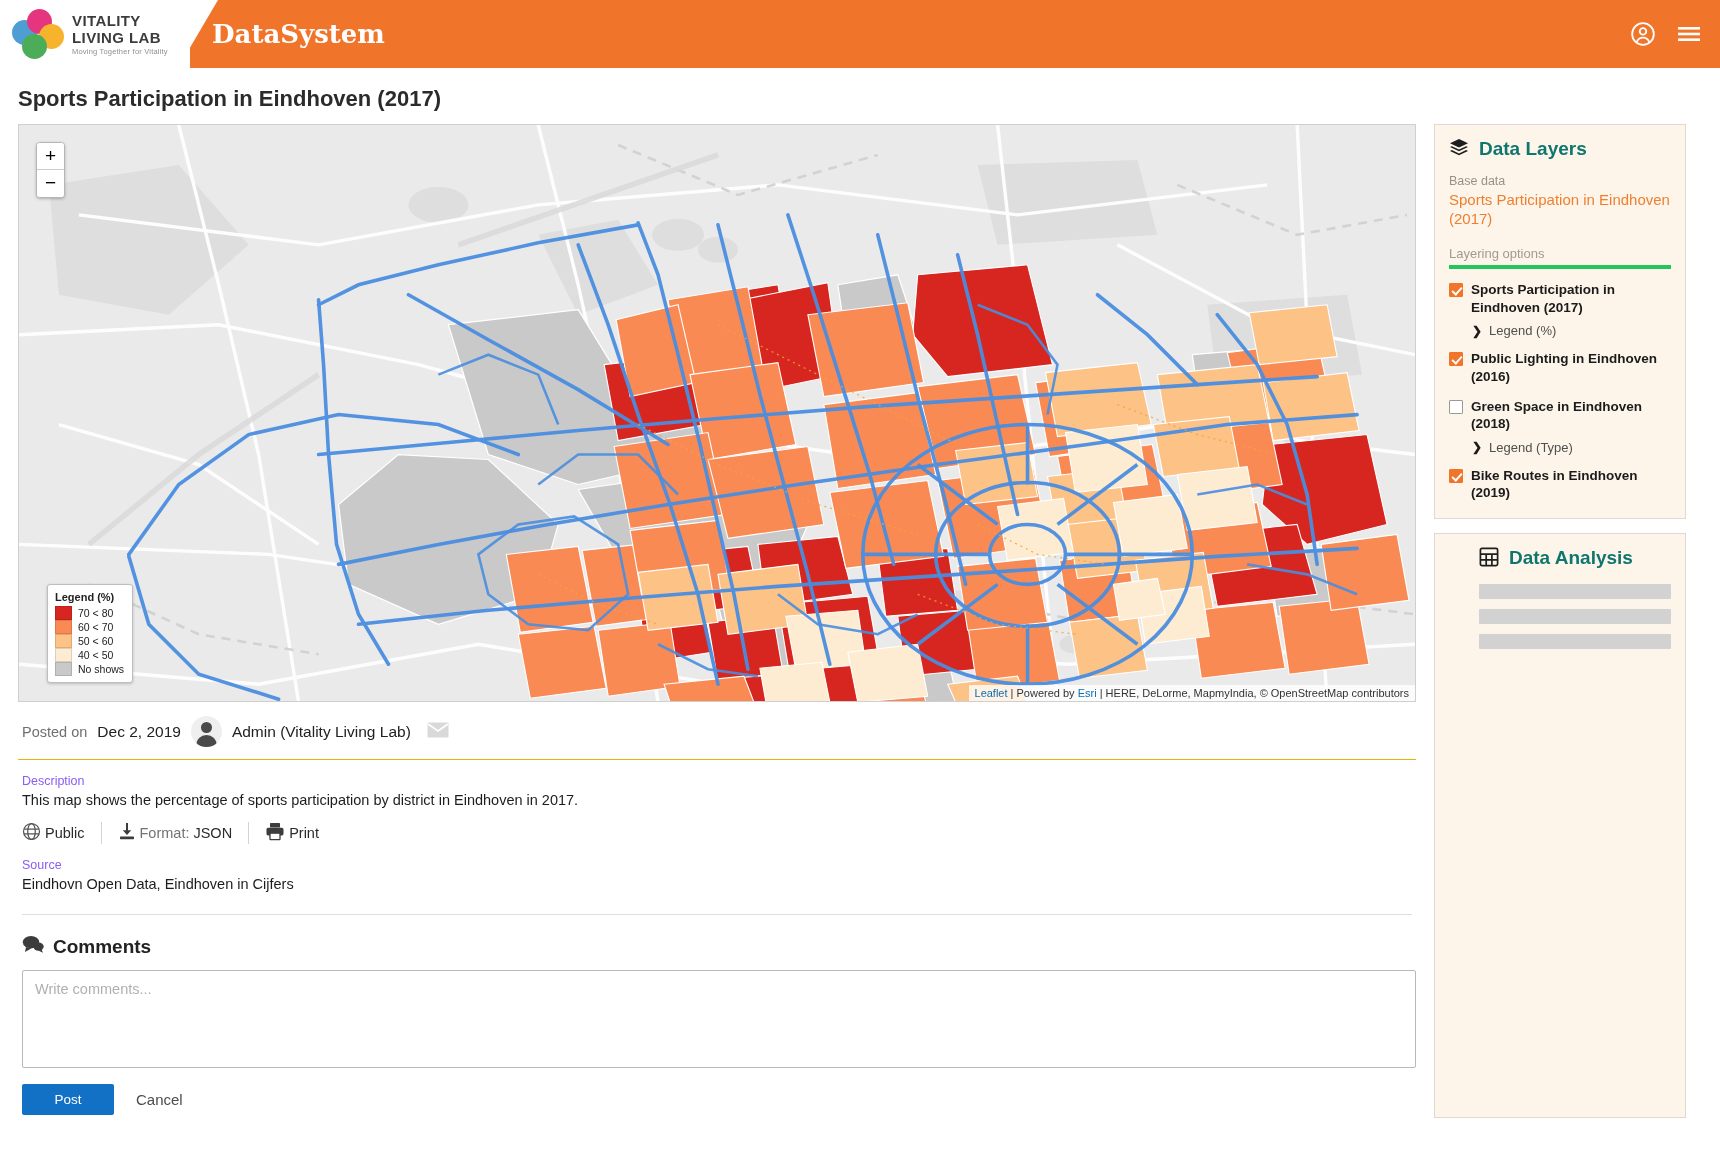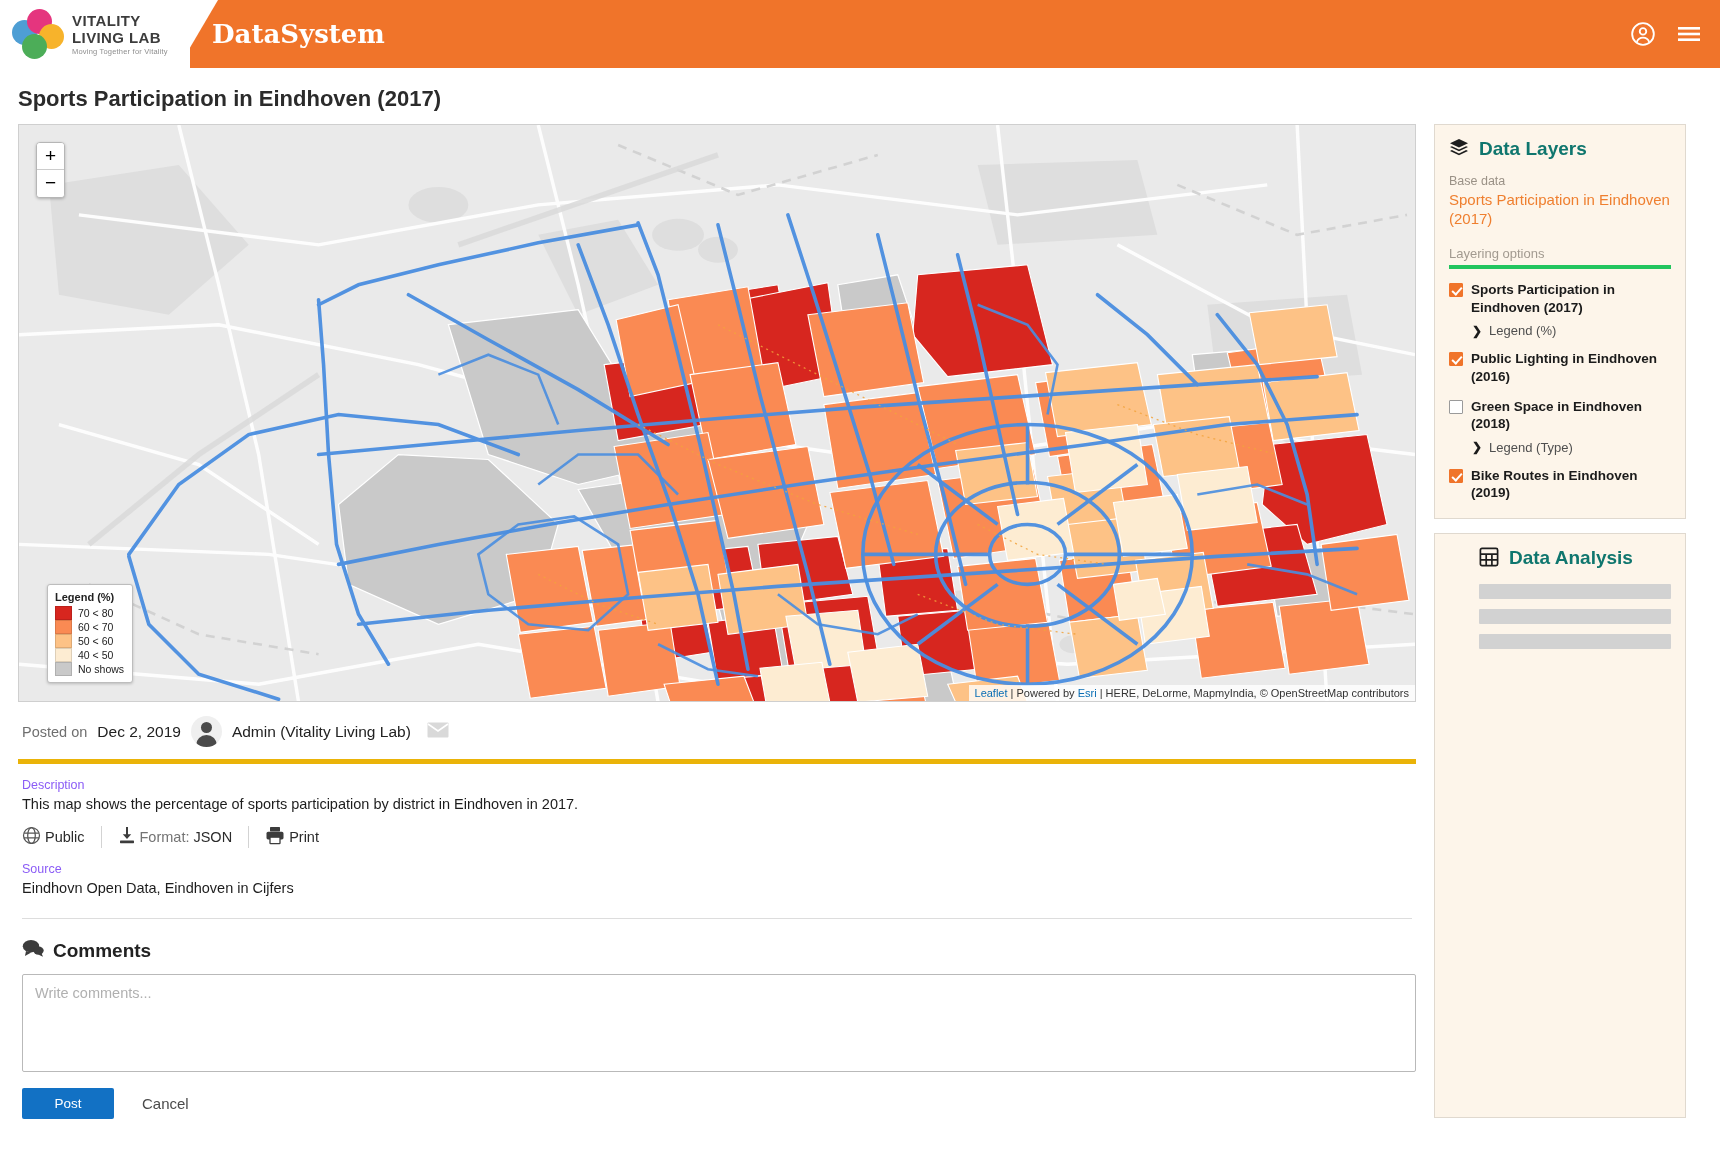--- a/index.html
+++ b/index.html
@@ -111,21 +111,21 @@
     font-size: 11px; color: #333; padding: 2px 6px;
     font-family: "Liberation Sans", sans-serif;
   }
   .map-attr a { color: #0a6eb4; text-decoration: none; }
 
   
   .meta-wrap { padding-top: 0; }
   .posted-row {
     display: flex; align-items: center; gap: 10px;
     padding: 14px 0 12px 4px;
-    border-bottom: 5px solid #eab308;
+    border-bottom: 1px solid #eab308;
   }
   .posted-lbl { font-size: 14.5px; color: #6f6f6f; }
   .posted-date { font-size: 15.5px; color: #222; }
   .avatar {
     width: 31px; height: 31px; border-radius: 50%;
     background: #efefef; position: relative; overflow: hidden; flex: 0 0 31px;
   }
   .avatar .head { position:absolute; width:11px; height:11px; border-radius:50%; background:#4a4a4a; left:10px; top:6px; }
   .avatar .body { position:absolute; width:21px; height:13px; border-radius:11px 11px 0 0; background:#4a4a4a; left:5px; top:19px; }
   .author-name { font-size: 15.5px; color: #222; }
@@ -153,21 +153,21 @@
   }
   .comment-box {
     width: 1394px; height: 98px;
     border: 1px solid #b9b9b9; border-radius: 2px;
     padding: 10px 12px; resize: none;
     font-family: "Liberation Sans", sans-serif;
     font-size: 14.5px; color: #222; background: #fff;
     margin-left: 4px; display: block;
   }
   .comment-box::placeholder { color: #b0b0b0; }
-  .comment-actions { display: flex; align-items: center; gap: 28px; margin: 16px 0 0 4px; }
+  .comment-actions { display: flex; align-items: center; gap: 22px; margin: 16px 0 0 4px; }
   .btn-post {
     width: 92px; height: 31px; background: #1271c4; color:#fff;
     border: none; border-radius: 2px; font-size: 13.5px; cursor: pointer;
     font-family: "Liberation Sans", sans-serif;
   }
   .btn-cancel {
     background: none; border: none; font-size: 15px; color: #4b4b4b; cursor: pointer;
     font-family: "Liberation Sans", sans-serif; padding: 0;
   }
 

